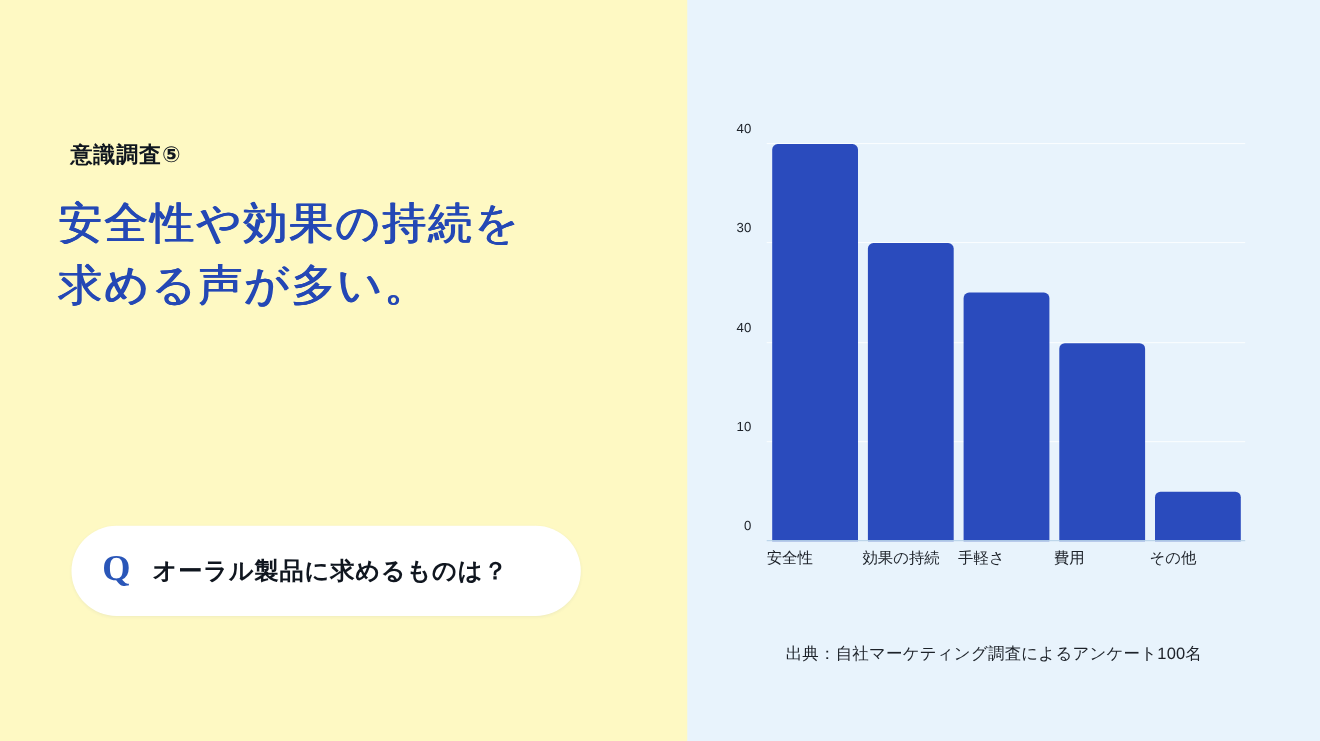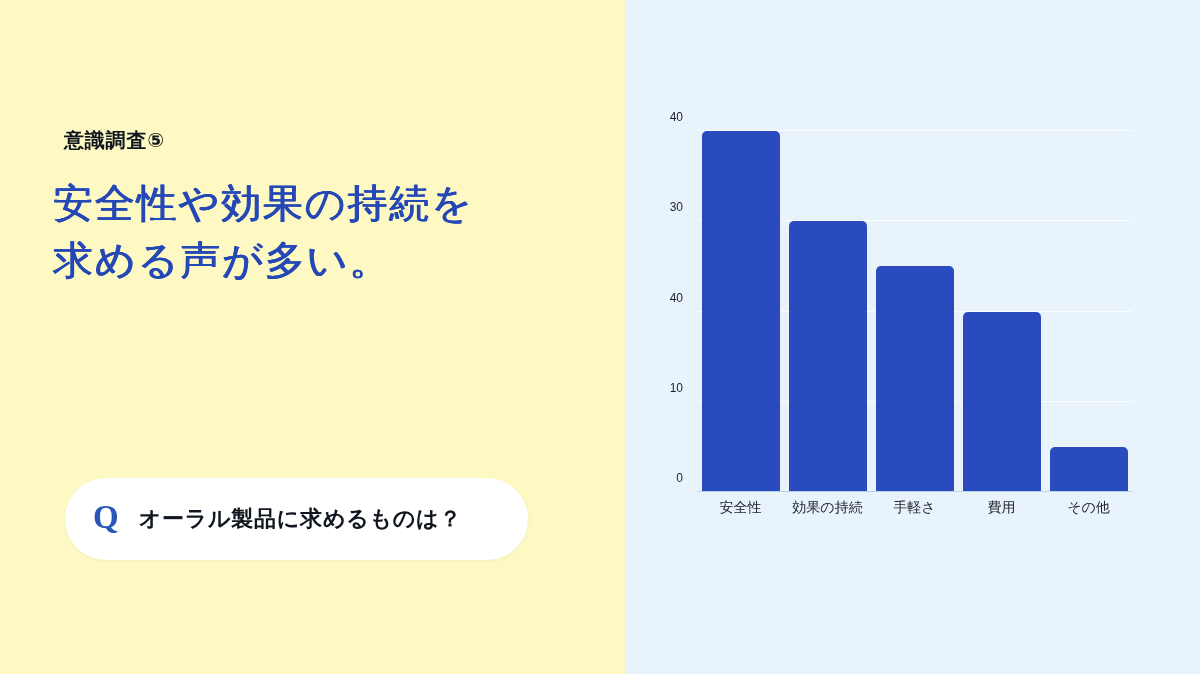--- a/index.html
+++ b/index.html
@@ -152,21 +152,20 @@
   }
   .xlabels {
     position: absolute;
     left: 72px;
     top: 499px;
     width: 435px;
     display: flex;
   }
   .xlabel {
     flex: 1 1 0;
-    text-align: center;
     font-size: 14px;
     color: #1d2229;
     white-space: nowrap;
   }
   .source {
     position: absolute;
     left: 0;
     top: 585px;
     width: 100%;
     text-align: center;
@@ -232,16 +231,17 @@
       </div>
 
       <div class="xlabels" id="xlabels">
           <div class="xlabel">安全性</div>
           <div class="xlabel">効果の持続</div>
           <div class="xlabel">手軽さ</div>
           <div class="xlabel">費用</div>
           <div class="xlabel">その他</div>
         </div>
 
+      <div class="source">出典：自社マーケティング調査によるアンケート100名</div>
     </div>
   </div>
 
 </div>
 
 </body></html>

